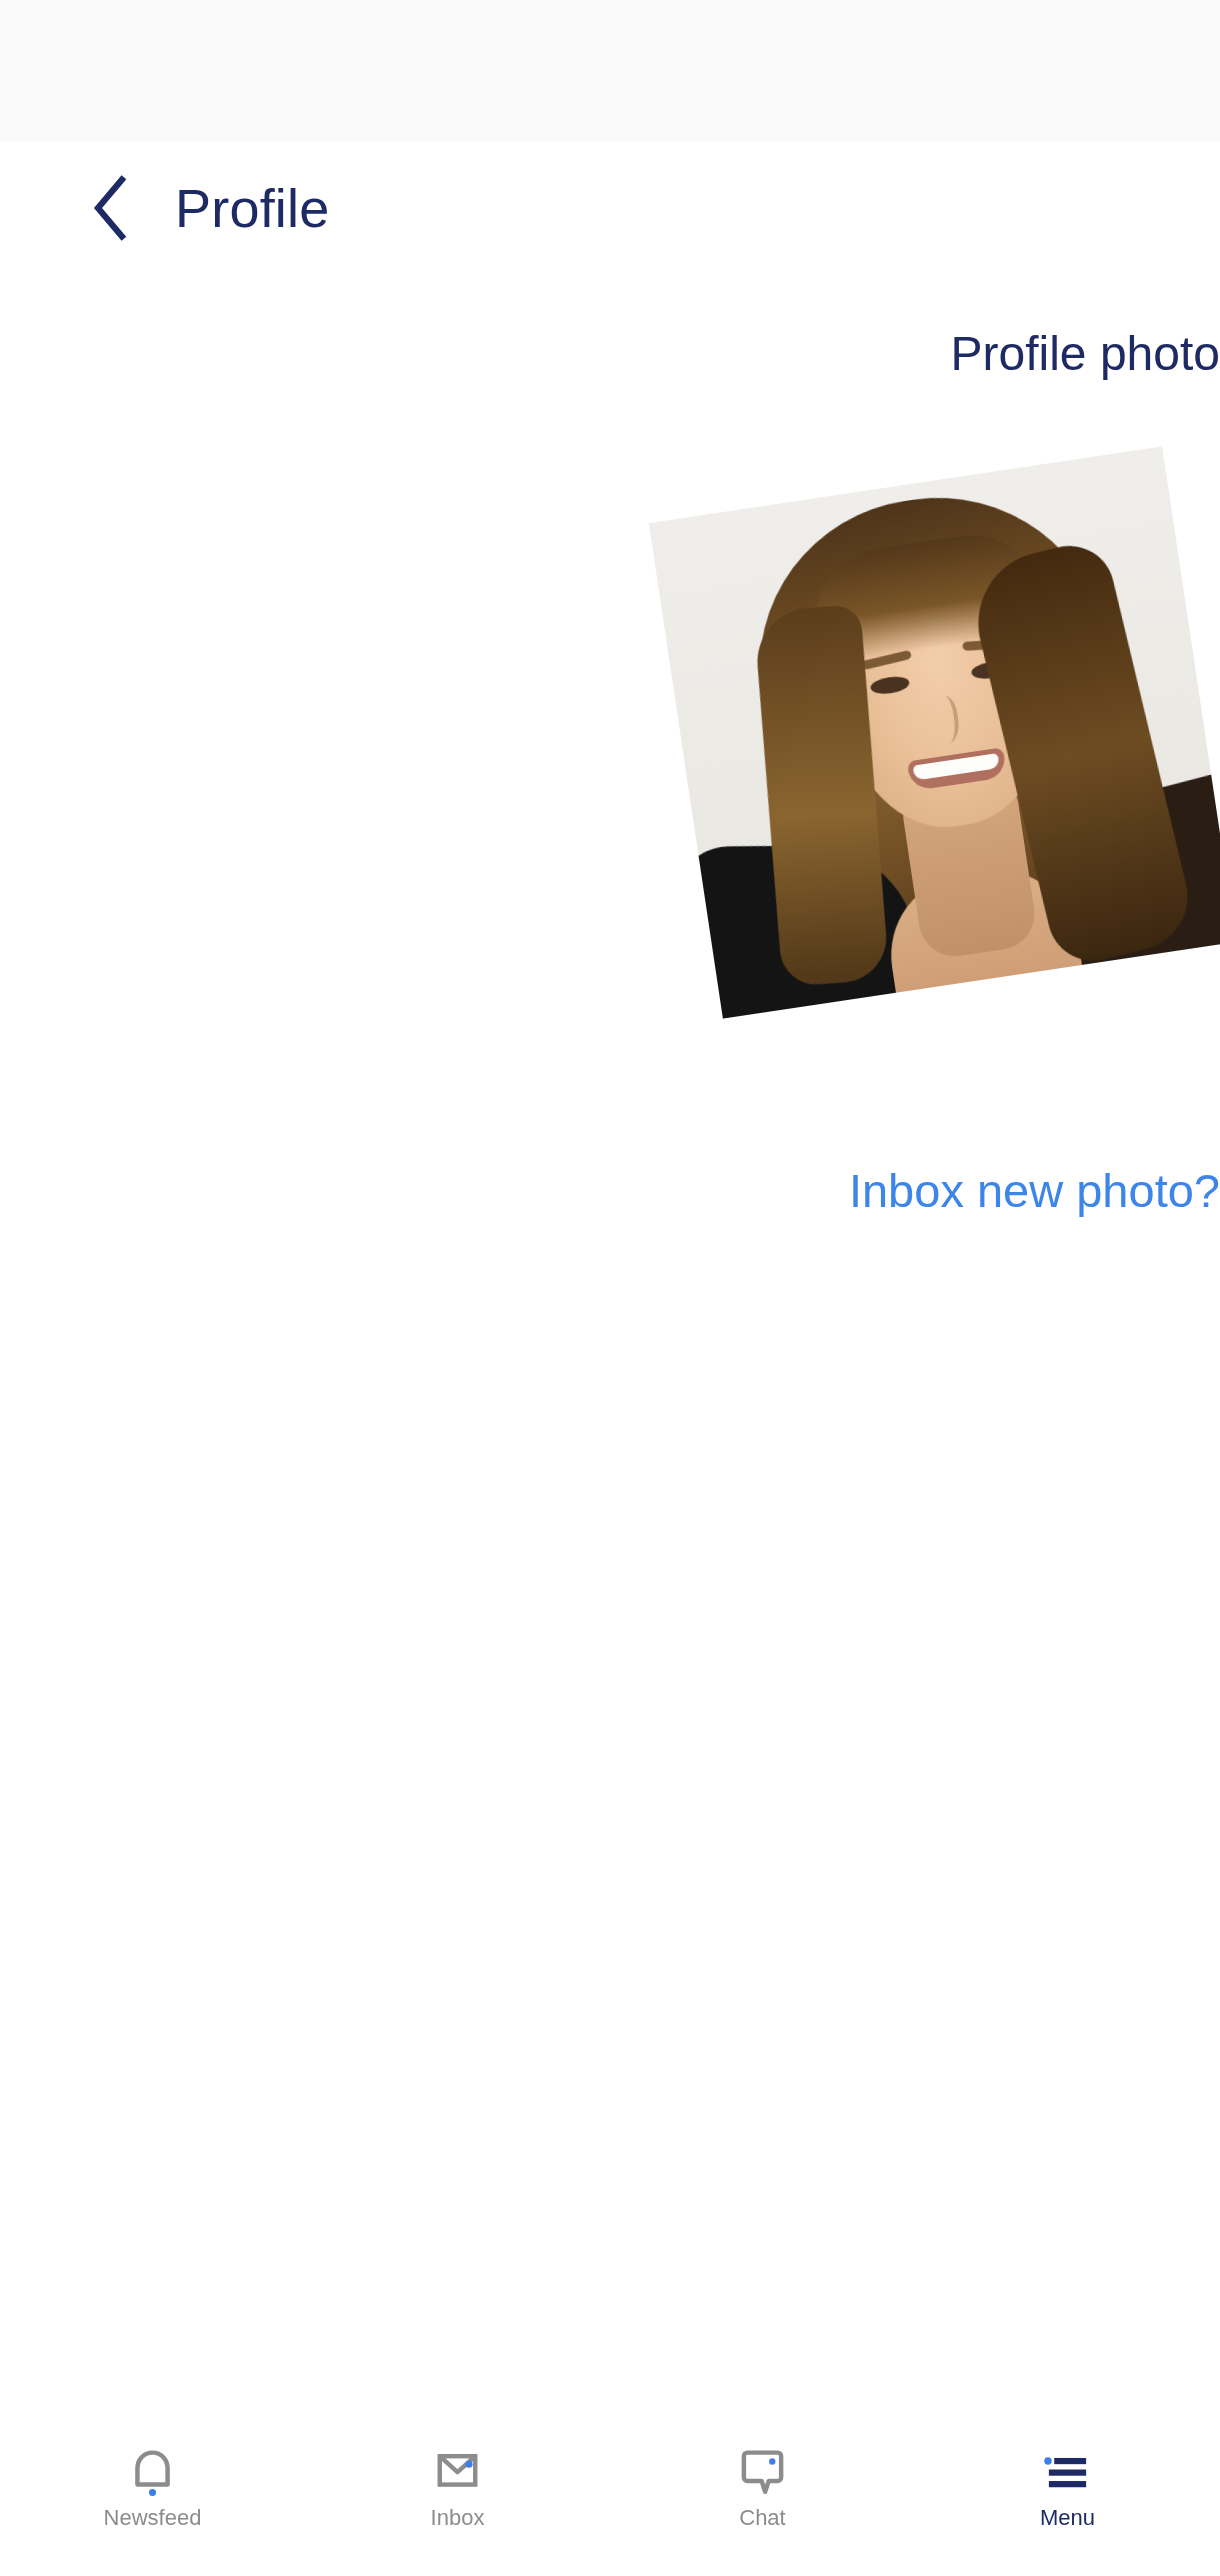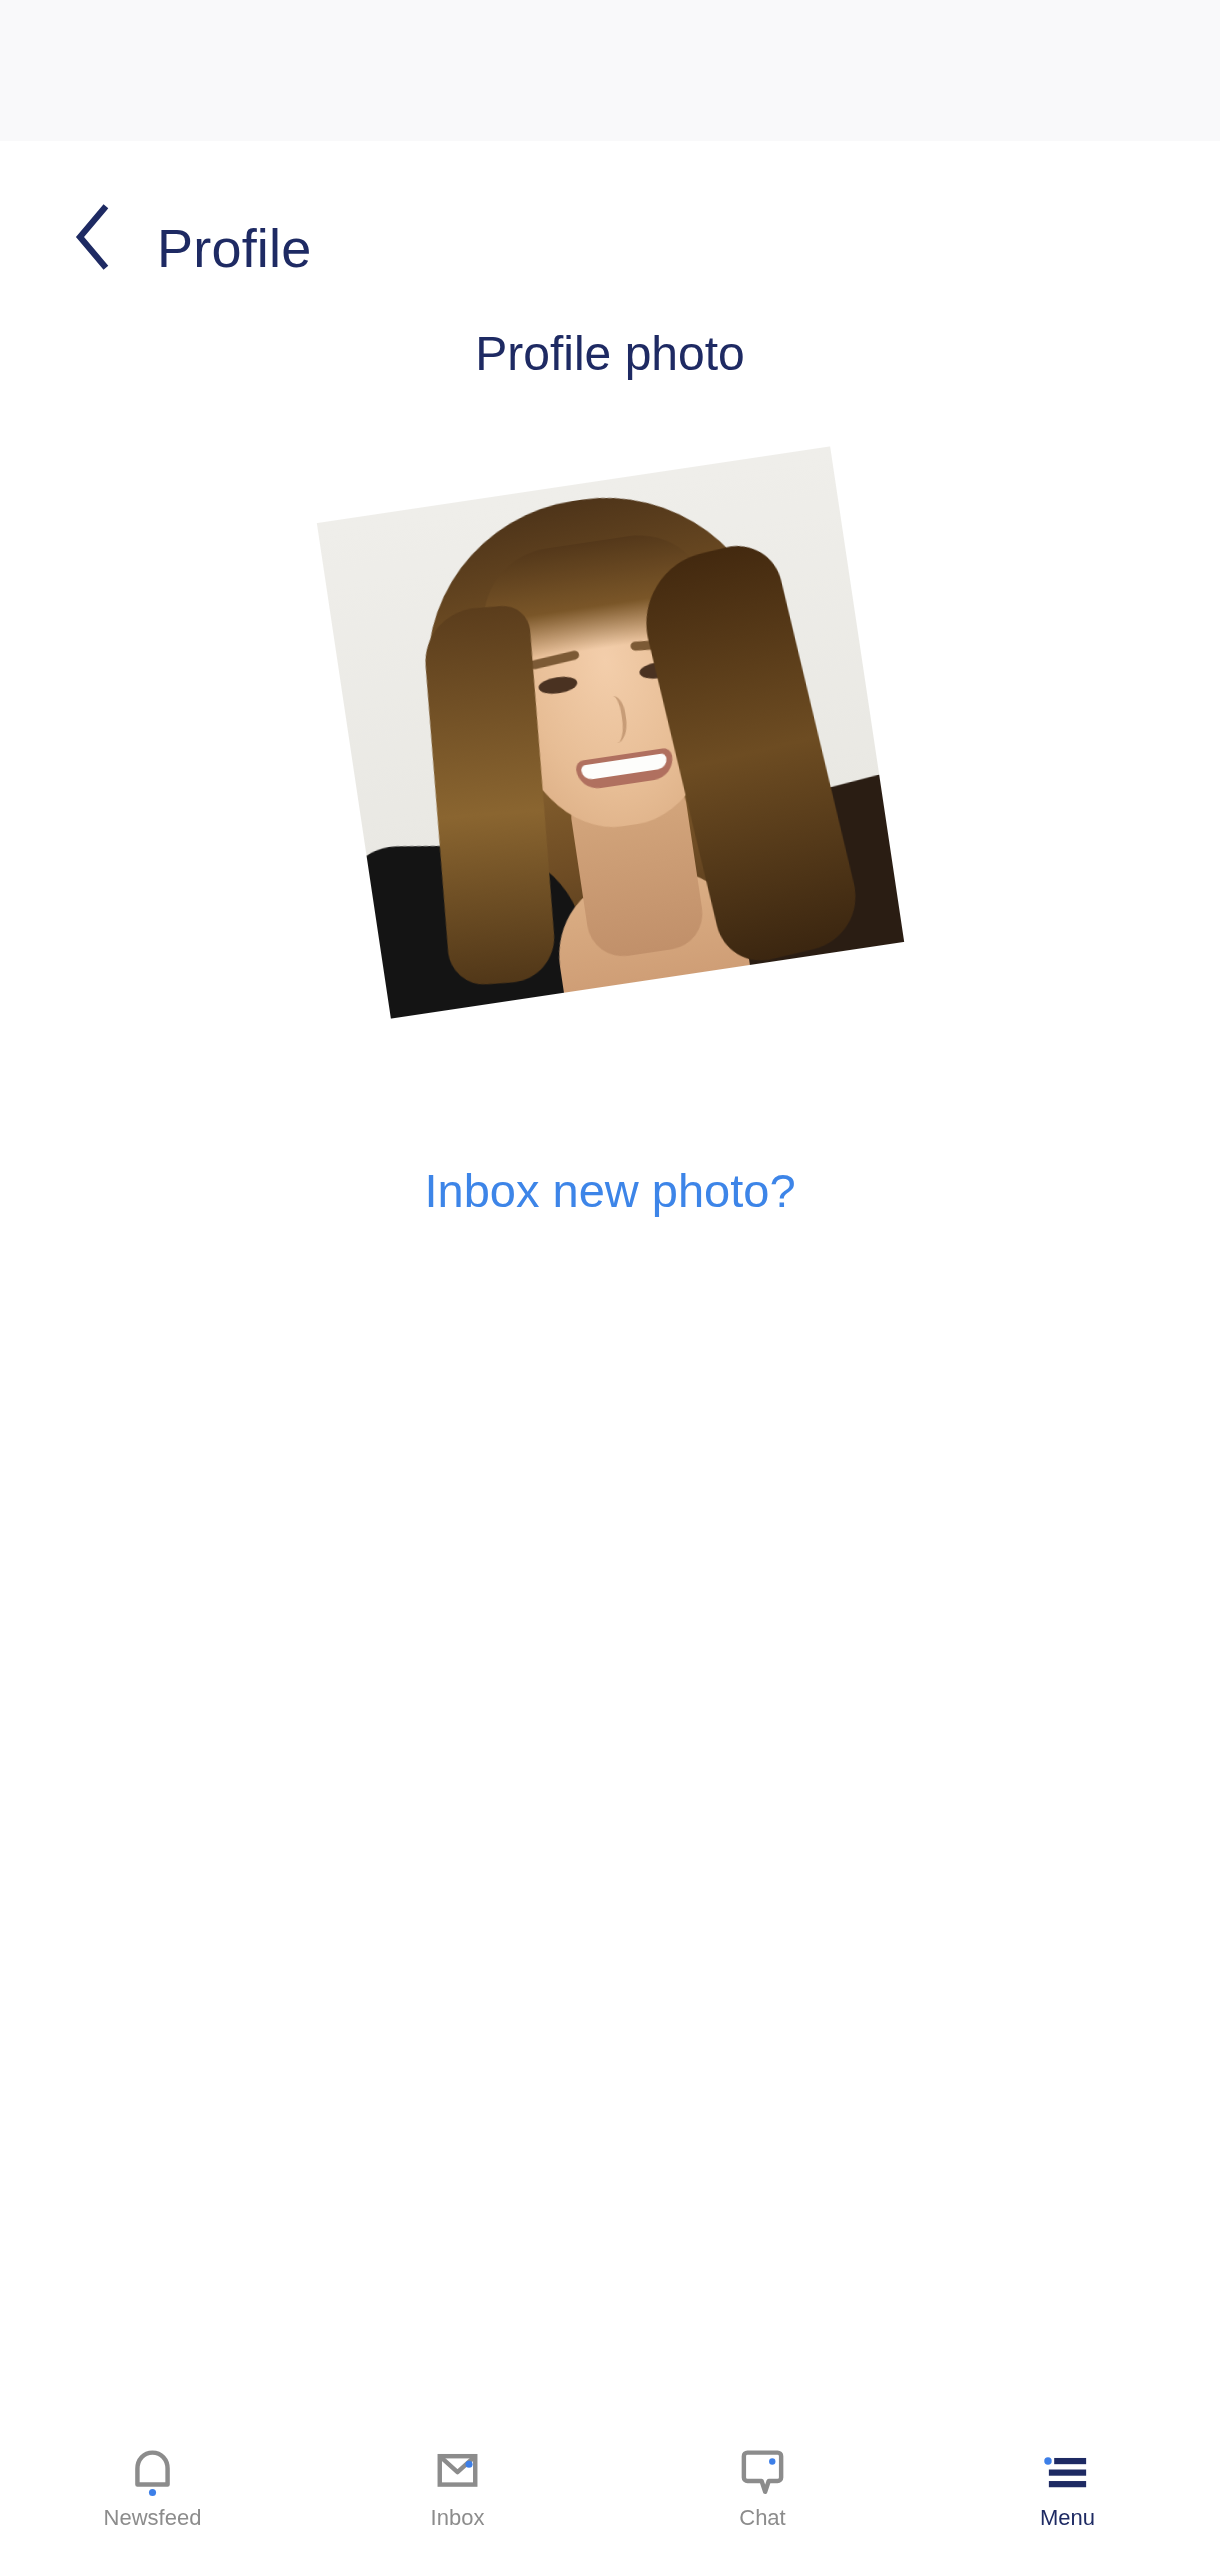--- a/index.html
+++ b/index.html
@@ -27,23 +27,24 @@
     width: 100%;
     background: #f9f9fa;
     flex: 0 0 auto;
   }
 
   
   .nav-header {
     flex: 0 0 auto;
     height: 134px;
     display: flex;
-    align-items: flex-end;
+    align-items: center;
     padding-left: 64px;
     gap: 38px;
+    margin-left: 18px;
   }
   .back-button {
     width: 55px;
     height: 77px;
     display: flex;
     align-items: center;
     justify-content: center;
     cursor: pointer;
   }
   .back-button svg { display: block; }
@@ -54,21 +55,21 @@
     letter-spacing: 0.2px;
     line-height: 1;
   }
 
   
   .content {
     flex: 1 1 auto;
     position: relative;
     display: flex;
     flex-direction: column;
-    align-items: center;
+    align-items: flex-end;
     overflow: hidden;
   }
 
   .section-title {
     margin-top: 55px;
     font-size: 48px;
     font-weight: 400;
     color: #1e2a63;
     line-height: 1;
     text-align: center;

